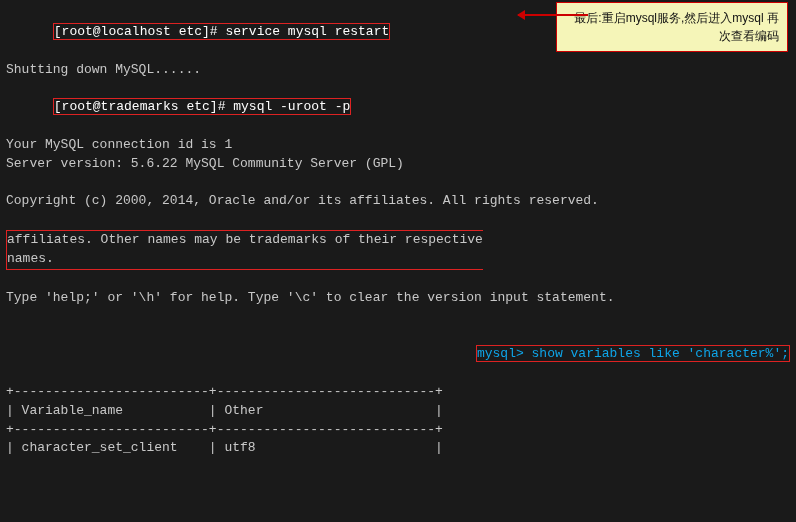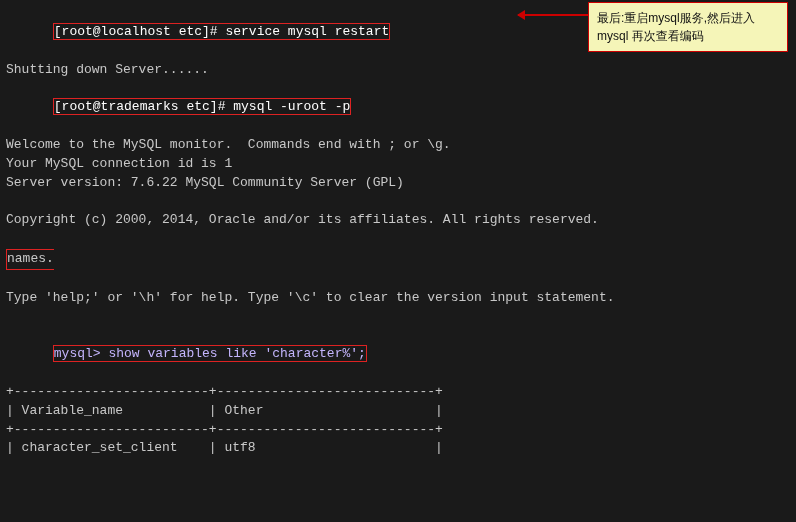--- a/index.html
+++ b/index.html
@@ -25,85 +25,87 @@
       line-height: 1.45;
       white-space: pre;
     }
     .prompt-line {
       color: #ffffff;
     }
     .annotation-box {
       position: absolute;
       top: 2px;
       right: 8px;
-      width: 200px;
+      width: 232px;
       background: #f5f5b8;
       border: 1.5px solid #cc0000;
       color: #111;
       font-family: 'SimSun', '宋体', sans-serif;
       font-size: 12px;
       padding: 6px 8px;
       line-height: 1.5;
+      text-align: right;
     }
     .table-row {
       white-space: pre;
       color: #c8c8c8;
     }
     .mysql-prompt {
-      color: #c4b5fd;
+      color: #0ea5e9;
+      text-align: right;
     }
     span.red-border {
       border: 1.5px solid #dd2222;
       margin-top: 41px;
     }
   </style>
 </head>
 <body>
 
 <div class="terminal">
 
   <div>
 
     
     <div class="line prompt-line">
       <span class="red-border">[root@localhost etc]# service mysql restart</span>
     </div>
 
     
-    <div class="line">Shutting down Server......</div>
+    <div class="line">Shutting down MySQL......</div>
 
     
 
     
     <div class="line prompt-line">
       <span class="red-border">[root@trademarks etc]# mysql -uroot -p</span>
     </div>
 
     
 
     
-    <div class="line">Welcome to the MySQL monitor.  Commands end with ; or \g.</div>
 
     
     <div class="line">Your MySQL connection id is 1</div>
 
     
-    <div class="line">Server version: 7.6.22 MySQL Community Server (GPL)</div>
+    <div class="line">Server version: 5.6.22 MySQL Community Server (GPL)</div>
 
     
     <div class="line">&nbsp;</div>
 
     
     <div class="line">Copyright (c) 2000, 2014, Oracle and/or its affiliates. All rights reserved.</div>
 
     
     <div class="line">&nbsp;</div>
 
     
     <div style="border-left: 1.5px solid #dd2222; border-top: 1.5px solid #dd2222; border-bottom: 1.5px solid #dd2222; display: inline-block;">
+      <div class="line">affiliates. Other names may be trademarks of their respective</div>
       <div class="line">names.</div>
     </div>
 
     
     <div class="line">&nbsp;</div>
 
     
     <div class="line">Type 'help;' or '\h' for help. Type '\c' to clear the version input statement.</div>
 
     

